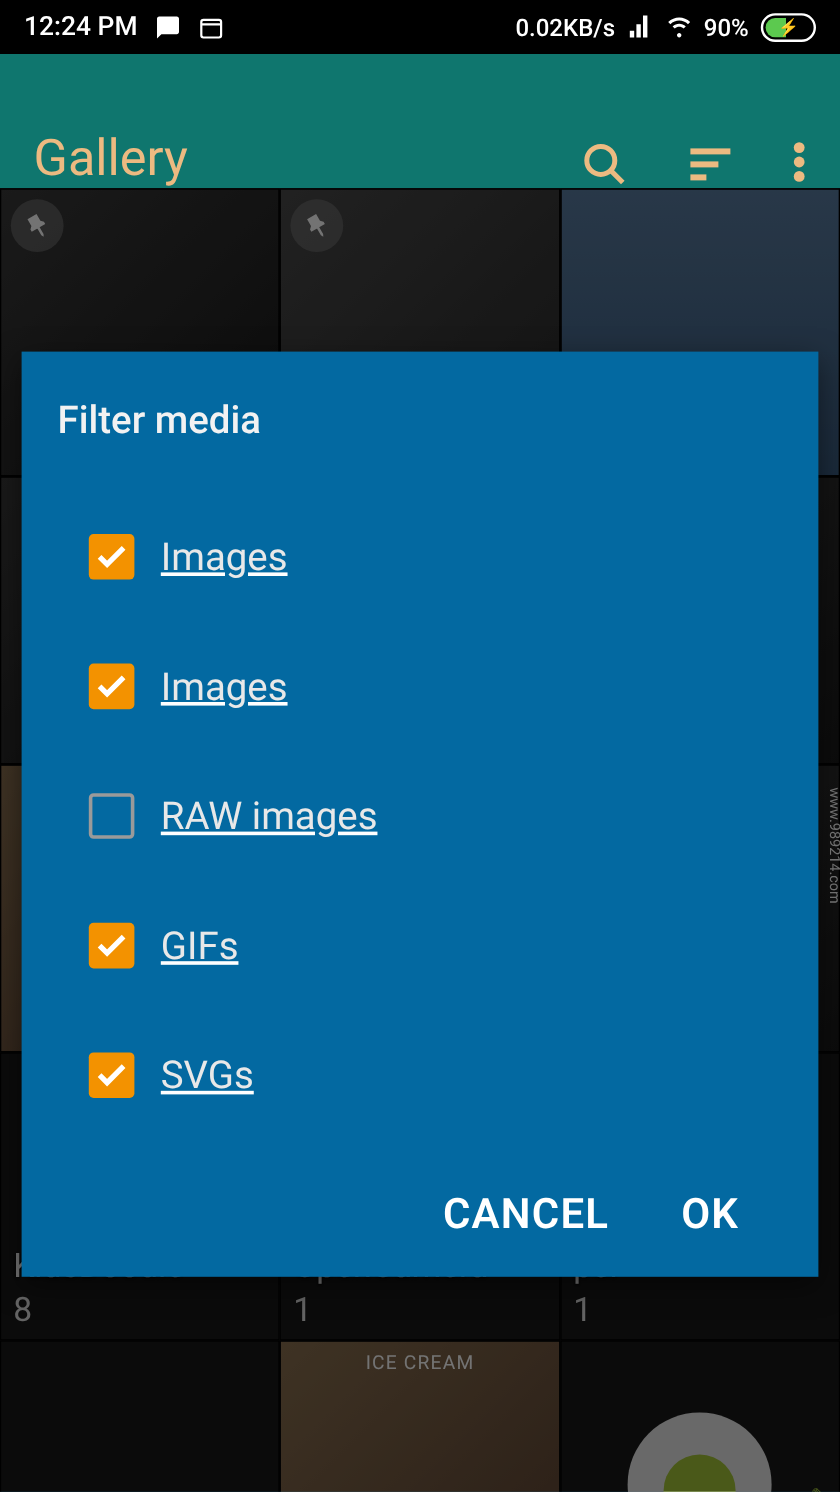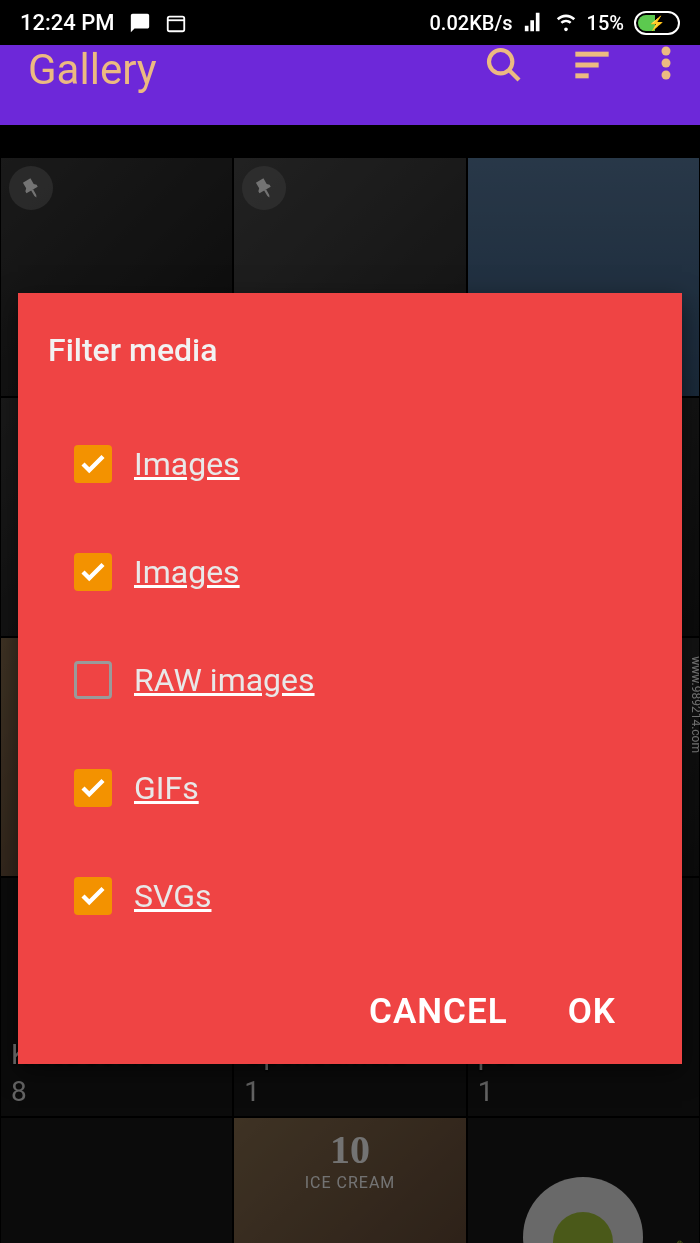--- a/index.html
+++ b/index.html
@@ -40,24 +40,24 @@
       border-radius: 10px 0 0 10px;
     }
     .battery-bolt {
       position: absolute;
       left: 50%; top: 50%;
       transform: translate(-50%, -50%);
       color: #fff;
       font-size: 14px;
     }
     .app-bar {
-      height: 80px;
-      background: #6d28d9;
-      display: flex;
-      align-items: flex-start;
+      height: 112px;
+      background: #0f766e;
+      display: flex;
+      align-items: flex-end;
       padding: 0 28px;
     }
     .app-title {
       color: #ecba81;
       font-size: 42px;
       font-weight: 400;
     }
     .app-actions { margin-left: auto; display: flex; align-items: center; gap: 48px; }
     .app-icon { width: 40px; height: 40px; color: #ecba81; }
     .grid {
@@ -116,21 +116,21 @@
     .scrim {
       position: absolute;
       top: 157px; left: 0; right: 0; bottom: 0;
       background: rgba(0,0,0,0.55);
     }
     .dialog {
       position: absolute;
       top: 293px;
       left: 18px;
       right: 18px;
-      background: #ef4444;
+      background: #0369a1;
       color: #fff;
       padding: 38px 30px 20px;
       box-shadow: 0 8px 24px rgba(0,0,0,0.5);
     }
     .dialog-title {
       font-size: 32px;
       font-weight: 500;
       color: #f2f2f2;
       margin-bottom: 52px;
     }
@@ -234,21 +234,21 @@
     <span class="status-icon">
       <svg viewBox="0 0 24 24" fill="#fff">
           <path d="M2 22h4v-6H2v6zm6 0h4V10H8v12zm6 0h4V2h-4v20z"></path>
         </svg>
     </span>
     <span class="status-icon">
       <svg viewBox="0 0 24 24" fill="#fff">
           <path d="M12 18c1.1 0 2 .9 2 2s-.9 2-2 2-2-.9-2-2 .9-2 2-2zm-6-6c3.3-3.3 8.7-3.3 12 0l-2 2c-2.2-2.2-5.8-2.2-8 0l-2-2zm-4-4c5.5-5.5 14.5-5.5 20 0l-2 2c-4.4-4.4-11.6-4.4-16 0l-2-2z"></path>
         </svg>
     </span>
-    <span style="font-size:20px">15%</span>
+    <span style="font-size:20px">90%</span>
     <span class="battery-pill">
       <span class="battery-fill"></span>
       <span class="battery-bolt">⚡</span>
     </span>
   </div>
 </div>
 
 <div class="app-bar">
   <span class="app-title">Gallery</span>
   <div class="app-actions">
@@ -309,21 +309,20 @@
   <div class="tile bg5 r3">
     <span class="tile-label">per</span>
     <span class="tile-count">1</span>
   </div>
 
   <div class="tile bg5 r4">
     <div class="tile-text">Shut up! Everybody shut up. Don't move. Don't speak.</div>
   </div>
   <div class="tile bg4 r4">
     <div style="position:absolute;top:8px;left:0;right:0;text-align:center;color:#fff">
-      <div style="font-size:40px;font-weight:bold;font-family:Georgia,serif">10</div>
       <div style="font-size:16px;letter-spacing:1px">ICE CREAM</div>
     </div>
 
   </div>
   <div class="tile bg5 r4" style="position:relative">
     <div class="avatar-circle">
       <div class="android-head"></div>
 
     </div>
     <span class="edit-icon">✎</span>

